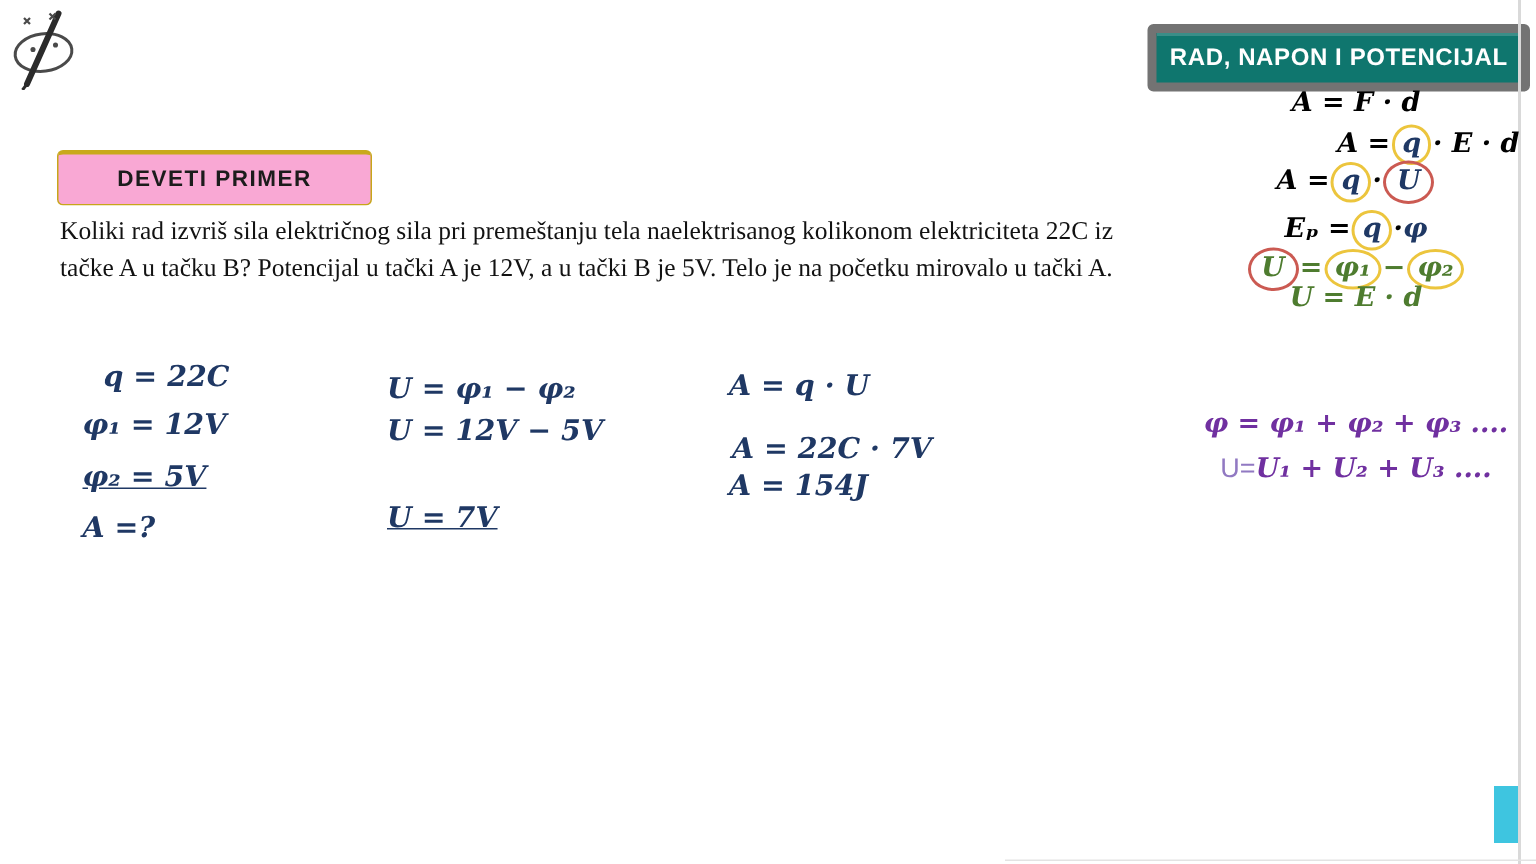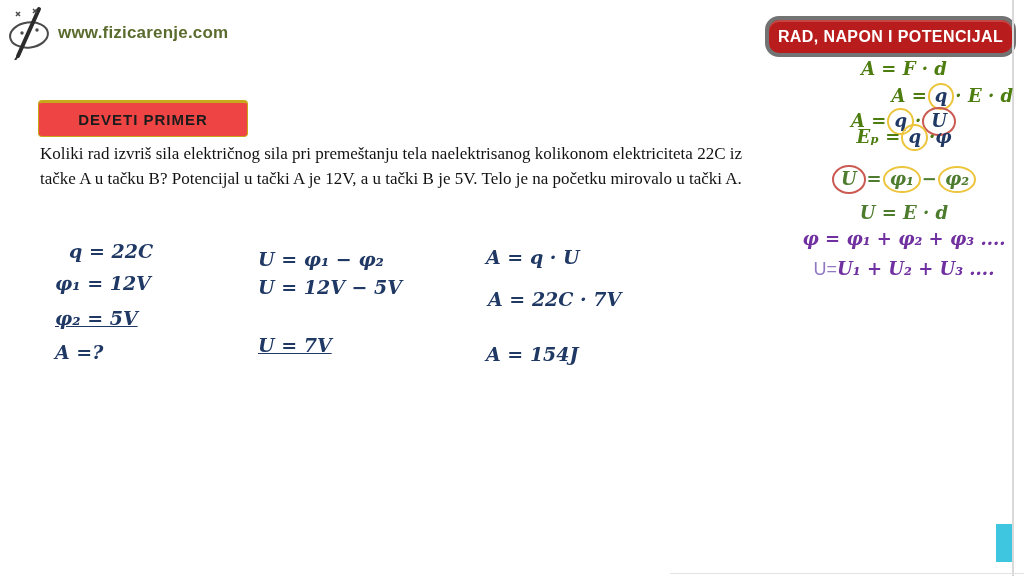--- a/index.html
+++ b/index.html
@@ -7,50 +7,50 @@
     width:1024px;height:576px;position:relative;background:#ffffff;
     font-family:"Liberation Sans", sans-serif;overflow:hidden;
   }
   .abs{position:absolute;}
   
   .brand{left:6px;top:6px;display:flex;align-items:center;gap:8px;}
   .site-url{color:#5a6b2e;font-weight:bold;font-size:17px;letter-spacing:0.2px;}
   
   .topic-badge{
     left:765px;top:16px;width:243px;height:33px;
-    background:#b91c1c;border:4px solid #737373;border-radius:14px;
+    background:#0f766e;border:6px solid #737373;border-radius:4px;
     color:#ffffff;font-size:16px;font-weight:bold;letter-spacing:0.4px;
     display:flex;align-items:center;justify-content:center;
     box-shadow:inset 0 2px 0 rgba(255,255,255,0.18);
   }
   
   .vline{left:1012px;top:0;width:2px;height:576px;background:#d9d9d9;}
   .corner-rect{left:996px;top:524px;width:16px;height:38px;background:#3ec5e0;}
   .bottom-line{left:670px;top:573px;width:354px;height:1px;background:#e3e3e3;}
   
   .example-title{
     left:38px;top:100px;width:208px;height:33px;
-    background:#ef4444;border:1px solid #c7a61a;border-top:3px solid #c9a91c;border-radius:4px;
+    background:#f9a8d4;border:1px solid #c7a61a;border-top:3px solid #c9a91c;border-radius:4px;
     color:#1c1c1c;font-size:15px;font-weight:bold;letter-spacing:1px;
     display:flex;align-items:center;justify-content:center;
   }
   
   .problem{
     left:40px;top:142px;width:730px;margin:0;
     font-family:"Liberation Serif", serif;font-size:17px;line-height:24.5px;color:#121212;
   }
   
   .math{
     font-family:"DejaVu Serif","DejaVu Sans",serif;
     font-style:italic;font-weight:bold;font-size:19px;white-space:nowrap;
   }
   .navy{color:#1f3864;}
-  .maroon{color:#4d7c0f;}
+  .maroon{color:#000000;}
   .green{color:#4e7c2f;}
-  .purple{color:#7030a0;}
+  .purple{color:#7030a0;margin-top:44px;}
   .lpurple{color:#9179c2;font-family:"Liberation Sans",sans-serif;font-style:normal;font-weight:normal;}
   
   .srow{left:795px;width:218px;text-align:center;font-size:18px;}
   .srow span{display:inline-block;}
   .circ-y{border:2px solid #ecc53d;border-radius:50%;padding:0 5px 2px;margin:0 1px;}
   .circ-r{border:2px solid #cb5a52;border-radius:50%;padding:1px 7px 3px;margin:0 1px;}
   
   .logo-svg{display:block;}
 </style>
 </head>
@@ -65,46 +65,45 @@
       </g>
       <circle cx="16" cy="27" r="1.7" fill="#4a4a4a"></circle>
       <circle cx="31" cy="24" r="1.7" fill="#4a4a4a"></circle>
       <path d="M33 3 L12 50" stroke="#2b2b2b" stroke-width="4" stroke-linecap="round"></path>
       <path d="M12 50 L9 54" stroke="#2b2b2b" stroke-width="2"></path>
       <g stroke="#4a4a4a" stroke-width="1.5">
         <path d="M10 6 l4 4 M14 6 l-4 4"></path>
         <path d="M27 3 l4 4 M31 3 l-4 4"></path>
       </g>
     </svg>
-    <span class="site-url">www.fizicarenje.com</span>
   </div>
 
   <div class="abs topic-badge">RAD, NAPON I POTENCIJAL</div>
 
   <div class="abs vline"></div>
 
   <div class="abs srow math maroon" style="top:58px;">A = F · d</div>
 
   <div class="abs srow math" style="top:83px;text-align:right;">
     <span class="maroon">A = </span><span class="navy circ-y">q</span><span class="maroon"> · E · d</span>
   </div>
 
   <div class="abs srow math" style="top:107px;">
     <span class="maroon">A = </span><span class="navy circ-y">q</span><span class="maroon"> · </span><span class="navy circ-r">U</span>
   </div>
 
-  <div class="abs srow math" style="top:124px;">
+  <div class="abs srow math" style="top:140px;">
     <span class="maroon">Eₚ = </span><span class="navy circ-y">q</span><span class="maroon"> · </span><span class="navy">φ</span>
   </div>
 
   <div class="abs srow math" style="top:165px;">
     <span class="green circ-r">U</span><span class="green">= </span><span class="green circ-y">φ₁</span><span class="green"> − </span><span class="green circ-y">φ₂</span>
   </div>
 
-  <div class="abs srow math green" style="top:202px;">U = E · d</div>
+  <div class="abs srow math green" style="top:188px;">U = E · d</div>
 
   <div class="abs srow math purple" style="top:228px;">φ = φ₁ + φ₂ + φ₃ ....</div>
 
   <div class="abs srow math" style="top:258px;">
     <span class="lpurple">U= </span><span class="purple">U₁ + U₂ + U₃ ....</span>
   </div>
 
   <div class="abs example-title">DEVETI PRIMER</div>
 
   <p class="abs problem">Koliki rad izvriš sila električnog sila pri premeštanju tela naelektrisanog kolikonom elektriciteta 22C iz tačke A u tačku B? Potencijal u tački A je 12V, a u tački B je 5V. Telo je na početku mirovalo u tački A.</p>
@@ -113,18 +112,18 @@
   <div class="abs math navy" style="left:55px;top:272px;">φ₁ = 12V</div>
   <div class="abs math navy" style="left:55px;top:307px;text-decoration:underline;">φ₂ = 5V</div>
   <div class="abs math navy" style="left:55px;top:341px;">A =?</div>
 
   <div class="abs math navy" style="left:258px;top:248px;">U = φ₁ − φ₂</div>
   <div class="abs math navy" style="left:258px;top:276px;">U = 12V − 5V</div>
   <div class="abs math navy" style="left:258px;top:334px;text-decoration:underline;">U = 7V</div>
 
   <div class="abs math navy" style="left:486px;top:246px;">A = q · U</div>
   <div class="abs math navy" style="left:488px;top:288px;">A = 22C · 7V</div>
-  <div class="abs math navy" style="left:486px;top:343px;">A = 154J</div>
+  <div class="abs math navy" style="left:486px;top:313px;">A = 154J</div>
 
   <div class="abs corner-rect"></div>
   <div class="abs bottom-line"></div>
 
 </div>
 
 </body></html>

